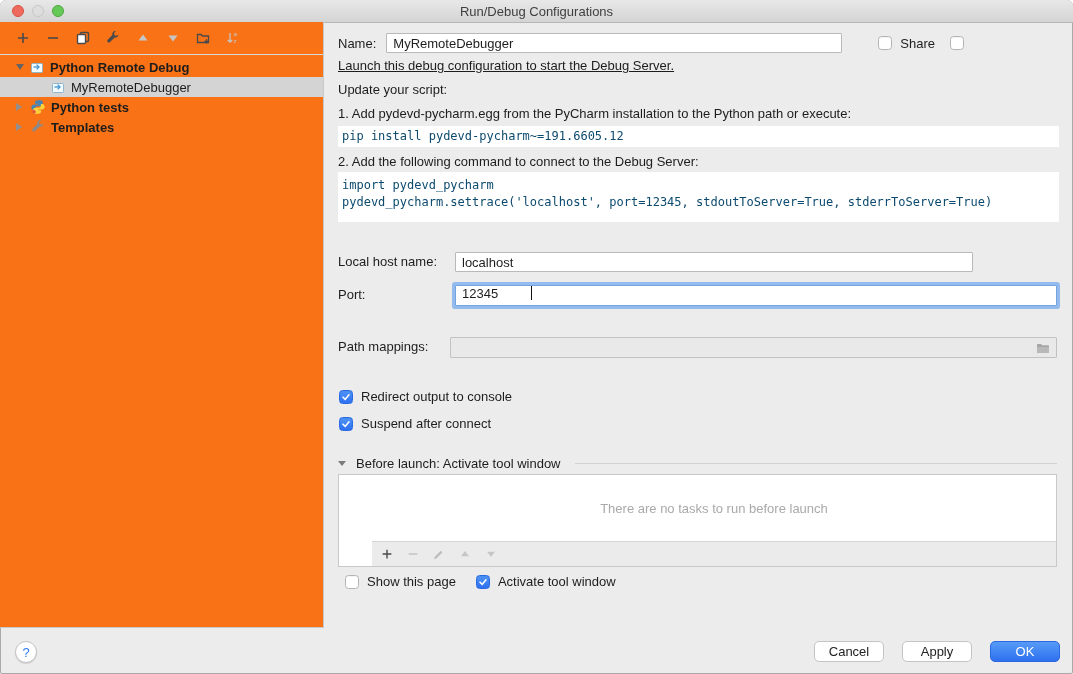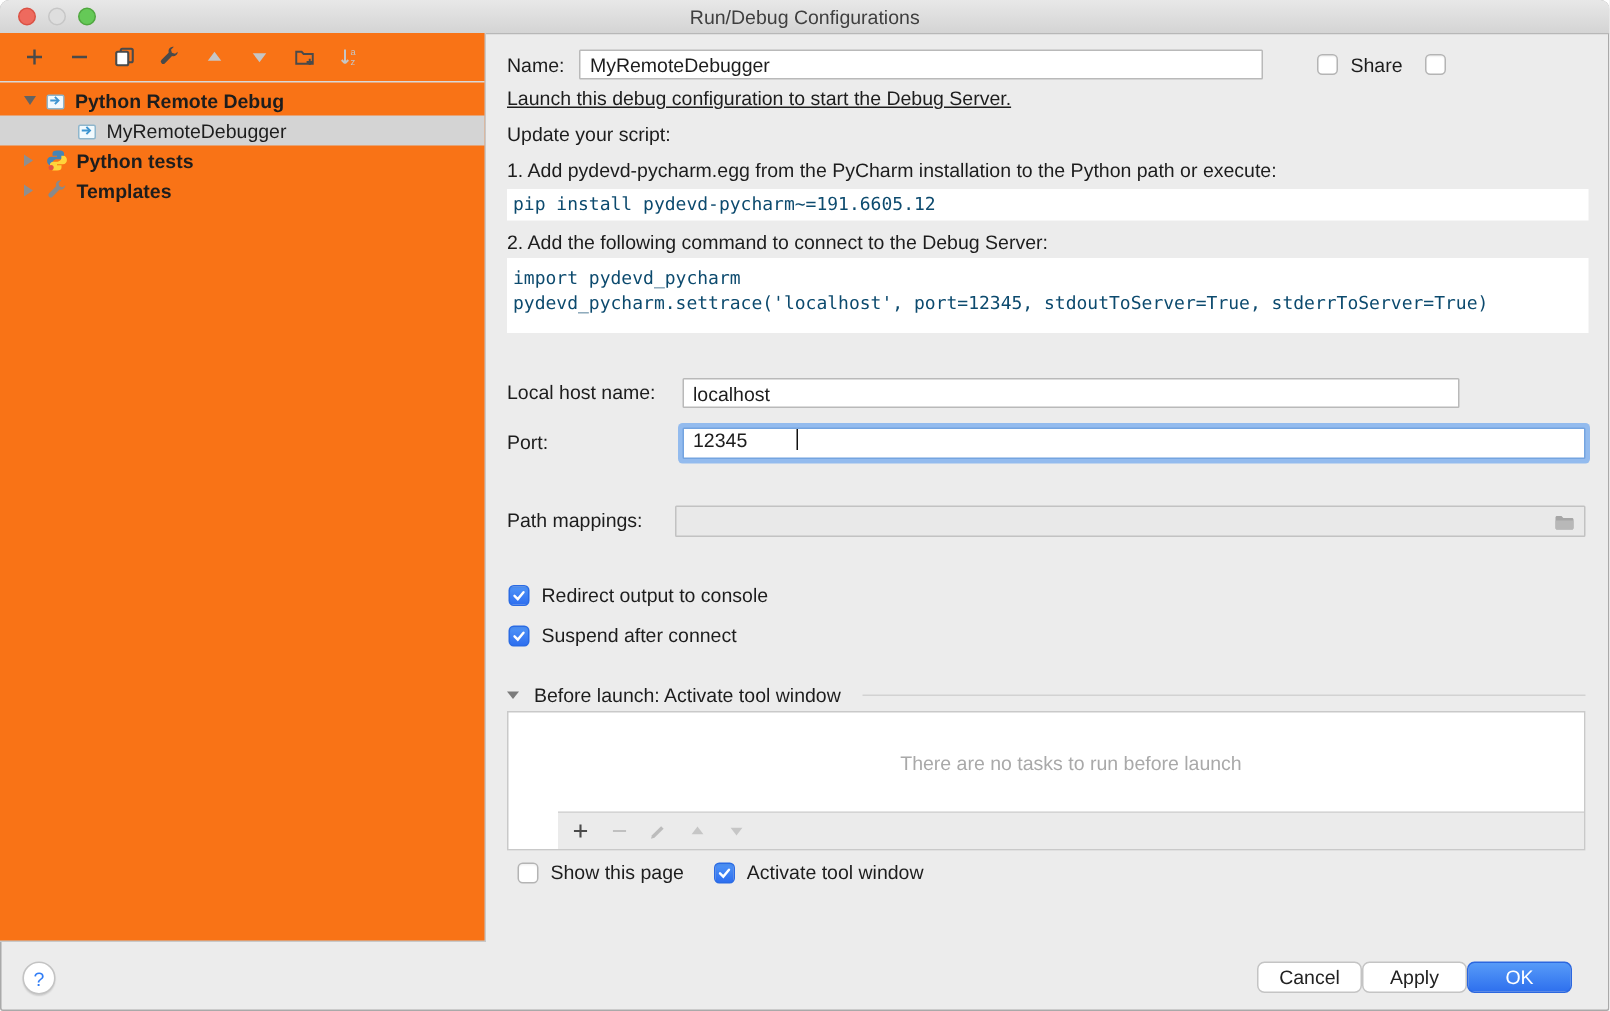--- a/index.html
+++ b/index.html
@@ -74,21 +74,21 @@
   .tasks-bar{height:24px;background:#ebebeb;border-top:1px solid #d4d4d4;display:flex;align-items:center;
     padding-left:8px;gap:12px;}
   .tasks-bar .tb-icon{width:14px;height:14px;}
   .tasks-bar .tb-icon svg{width:14px;height:14px;}
 
   
   .footer{position:absolute;left:0;bottom:0;right:0;height:42px;}
   .help-btn{position:absolute;left:15px;top:9px;width:22px;height:22px;border-radius:50%;background:#fff;
     border:1px solid #c3c3c3;box-shadow:0 1px 1px rgba(0,0,0,.12);color:#2f7cf6;font-size:13px;
     display:flex;align-items:center;justify-content:center;box-sizing:border-box;}
-  .btn-row{position:absolute;right:25px;top:9px;display:flex;gap:0;justify-content:space-between;}
+  .btn-row{position:absolute;right:13px;top:9px;display:flex;gap:18px;justify-content:space-between;}
   .btn{height:21px;min-width:70px;padding:0 10px;border-radius:5px;border:1px solid #c4c4c4;
     background:#fff;font-family:"Liberation Sans",sans-serif;font-size:13px;color:#222;
     display:flex;align-items:center;justify-content:center;box-sizing:border-box;}
   .btn.primary{background:linear-gradient(#579bf8,#2e70ee);border-color:#2b67df;color:#fff;}
 </style>
 </head>
 <body>
 
 <div class="window">
 

